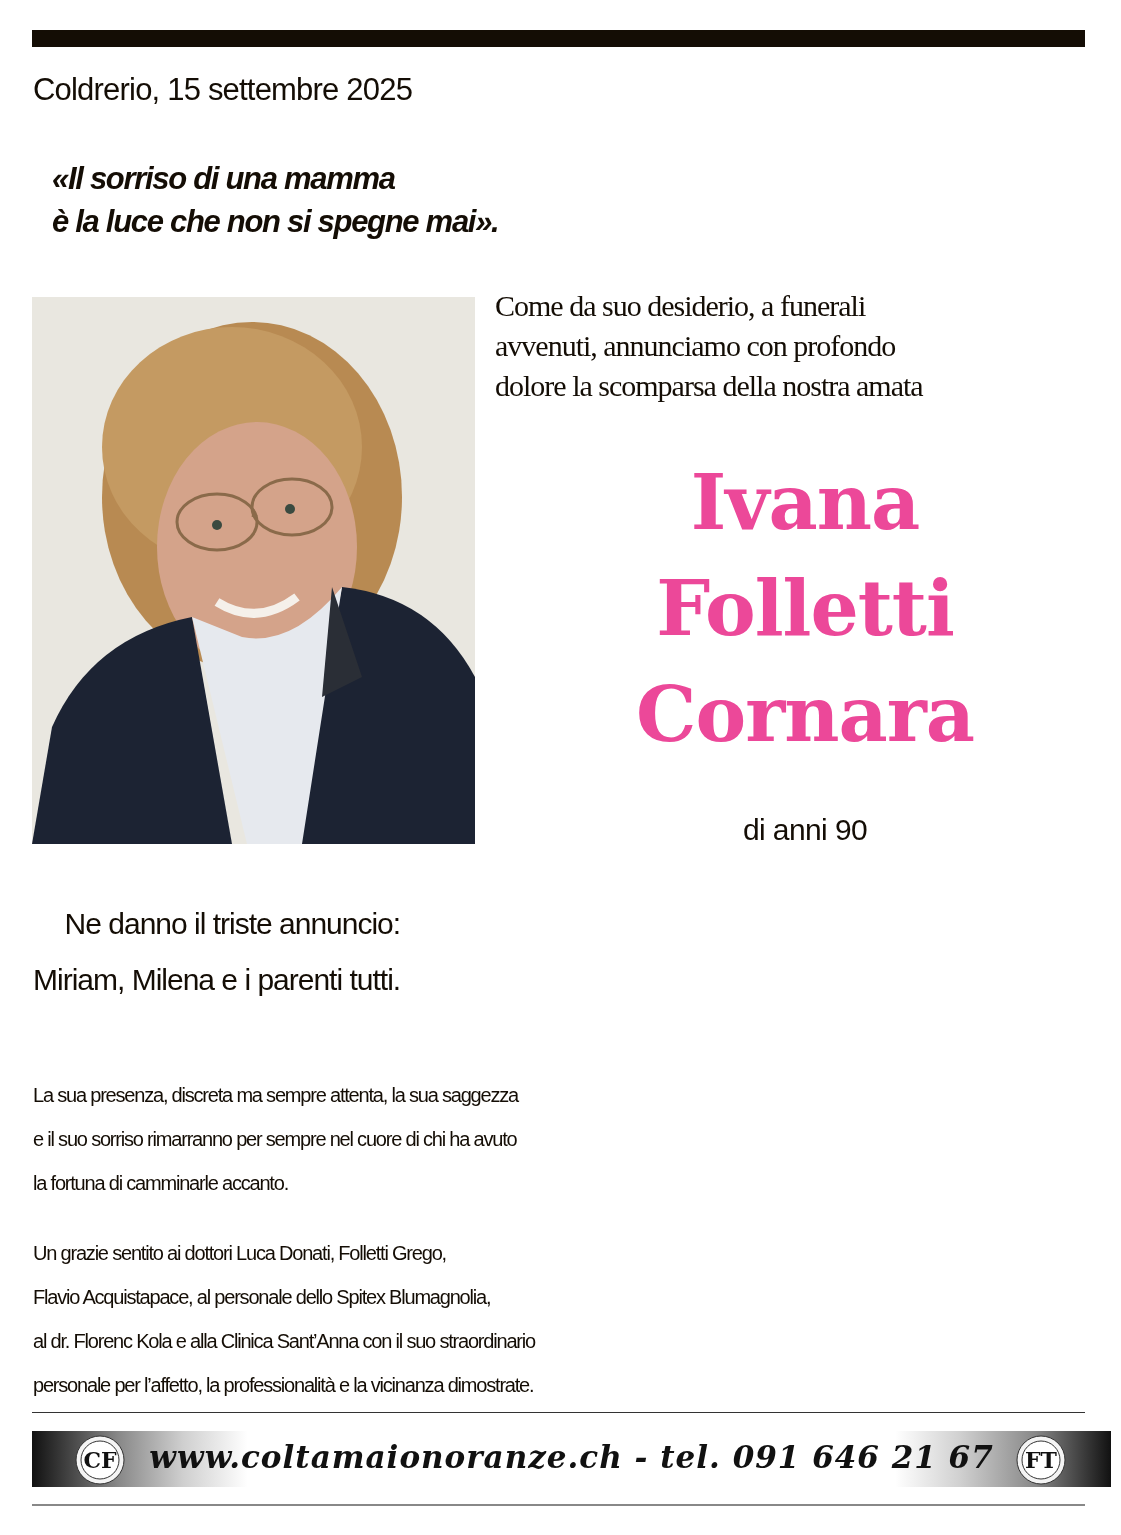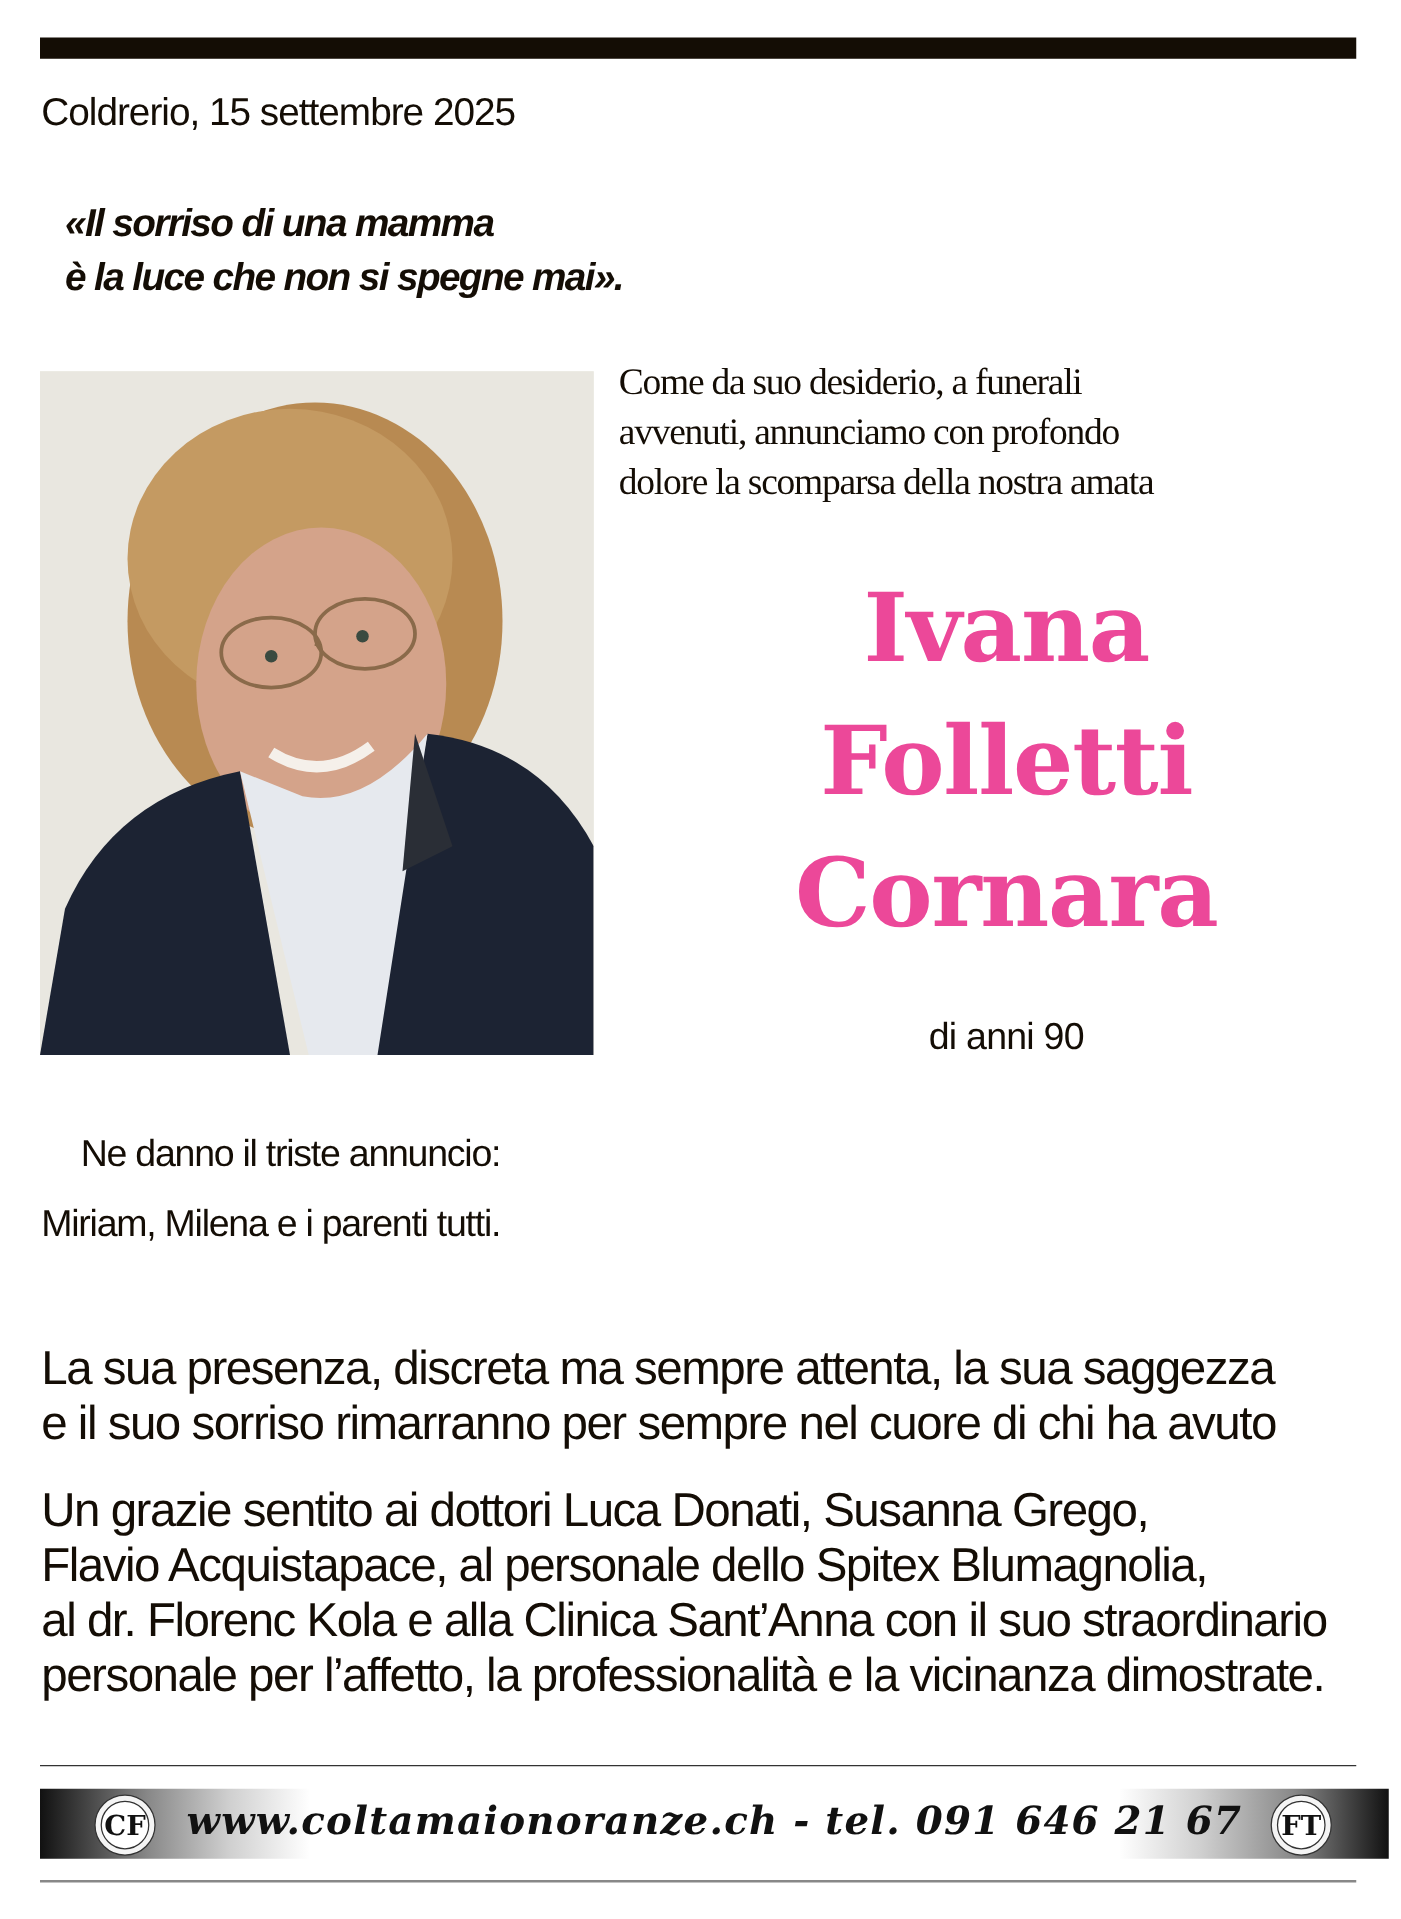--- a/index.html
+++ b/index.html
@@ -42,21 +42,21 @@
     .age {
       position: absolute; left: 560px; top: 813px; width: 490px;
       text-align: center; font-size: 30px; letter-spacing: -0.6px;
     }
     .mourners {
       position: absolute; left: 33px; top: 896px;
       font-size: 30px; letter-spacing: -1px; line-height: 56px; text-align: right;
     }
     .body {
       position: absolute; left: 33px; top: 1065px; width: 1060px;
-      font-size: 38px; letter-spacing: -1.2px; line-height: 44px;
+      font-size: 20px; letter-spacing: -1.2px; line-height: 44px;
     }
     .body p { margin: 0 0 8px 0; }
     .body div { white-space: nowrap; }
     .rule-top {
       position: absolute; left: 32px; top: 1412px; width: 1053px; height: 1px; background: #333;
     }
     .rule-bottom {
       position: absolute; left: 32px; top: 1504px; width: 1053px; height: 2px; background: #888;
     }
     .banner {
@@ -128,25 +128,26 @@
 <div class="mourners">
   <div>Ne danno il triste annuncio:</div>
   <div>Miriam, Milena e i parenti tutti.</div>
 </div>
 
 <div class="body">
   <p>
     </p>
     <div>La sua presenza, discreta ma sempre attenta, la sua saggezza</div>
     <div>e il suo sorriso rimarranno per sempre nel cuore di chi ha avuto</div>
+    <div>la fortuna di camminarle accanto.</div>
   <p></p>
   <div style="height:10px"></div>
   <p>
     </p>
-    <div>Un grazie sentito ai dottori Luca Donati, Susanna Grego,</div>
+    <div>Un grazie sentito ai dottori Luca Donati, Folletti Grego,</div>
     <div>Flavio Acquistapace, al personale dello Spitex Blumagnolia,</div>
     <div>al dr. Florenc Kola e alla Clinica Sant’Anna con il suo straordinario</div>
     <div>personale per l’affetto, la professionalità e la vicinanza dimostrate.</div>
   <p></p>
 </div>
 
 <div class="rule-top"></div>
 
 <div class="banner">
   <svg class="seal seal-left" viewBox="0 0 50 50">

